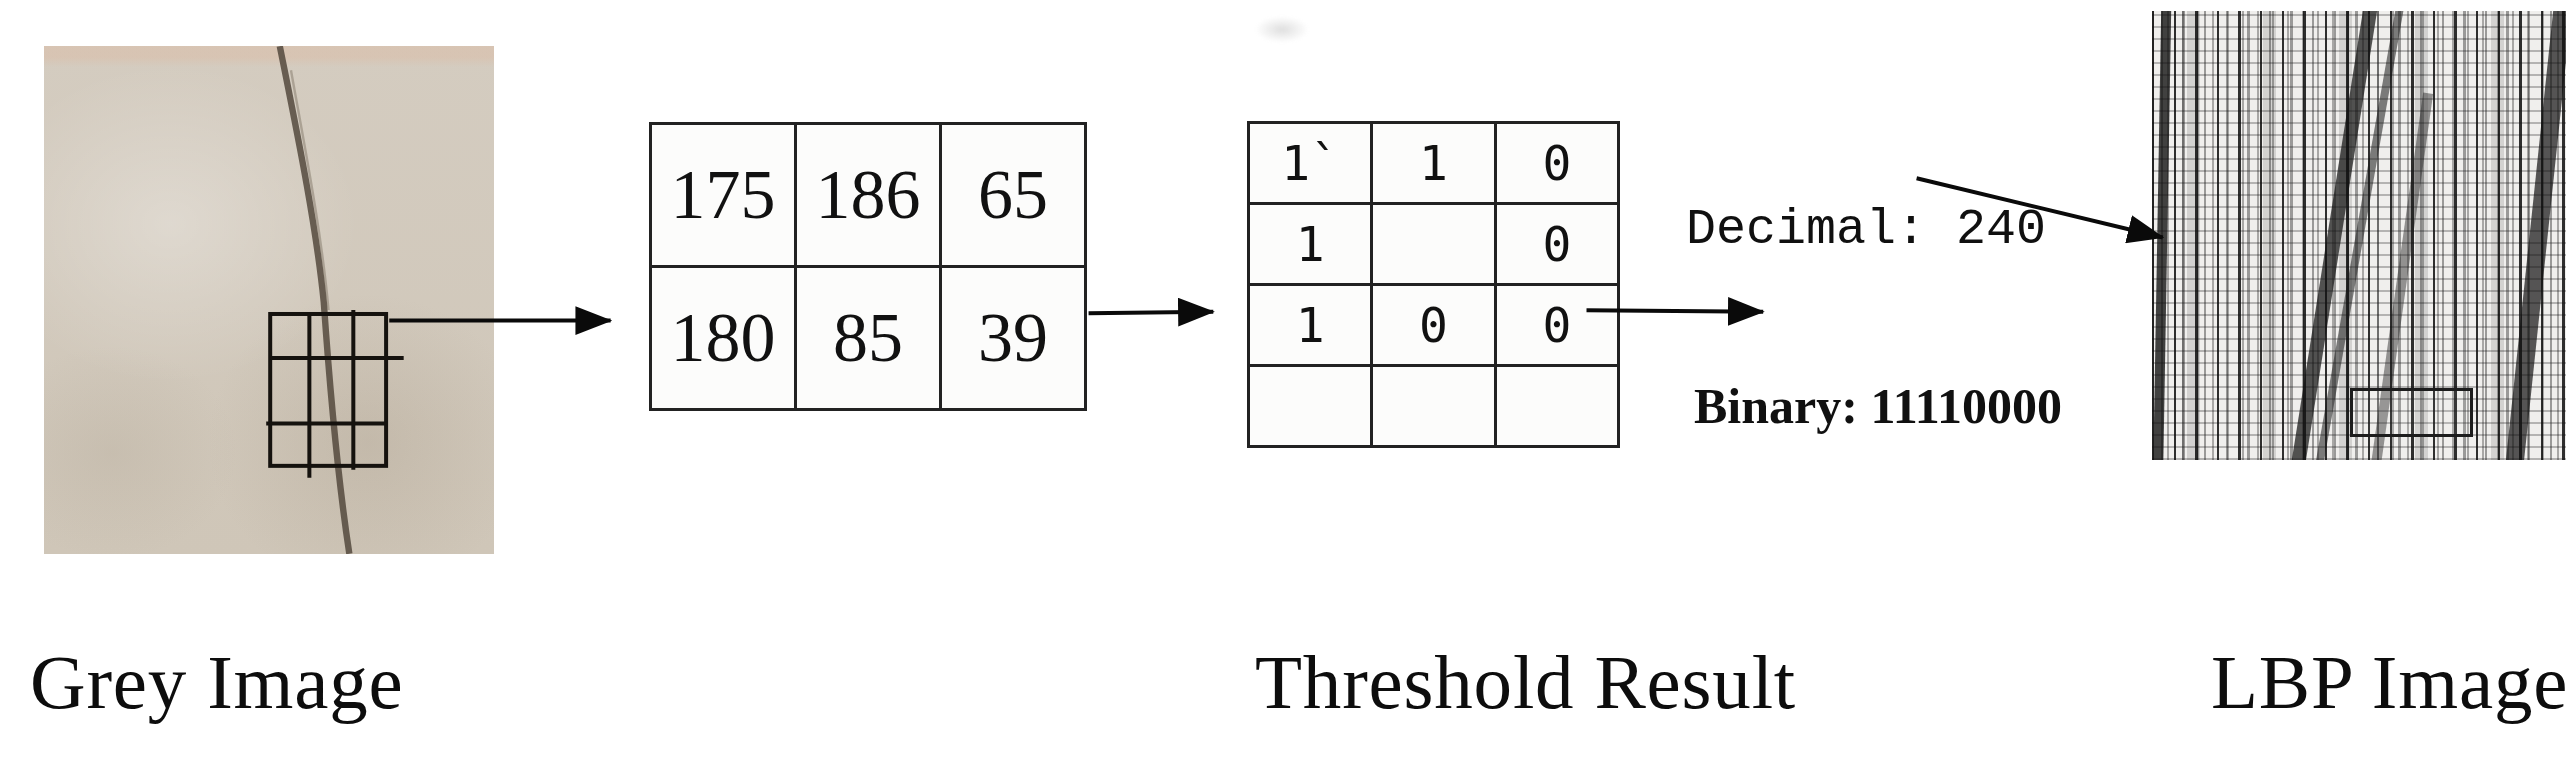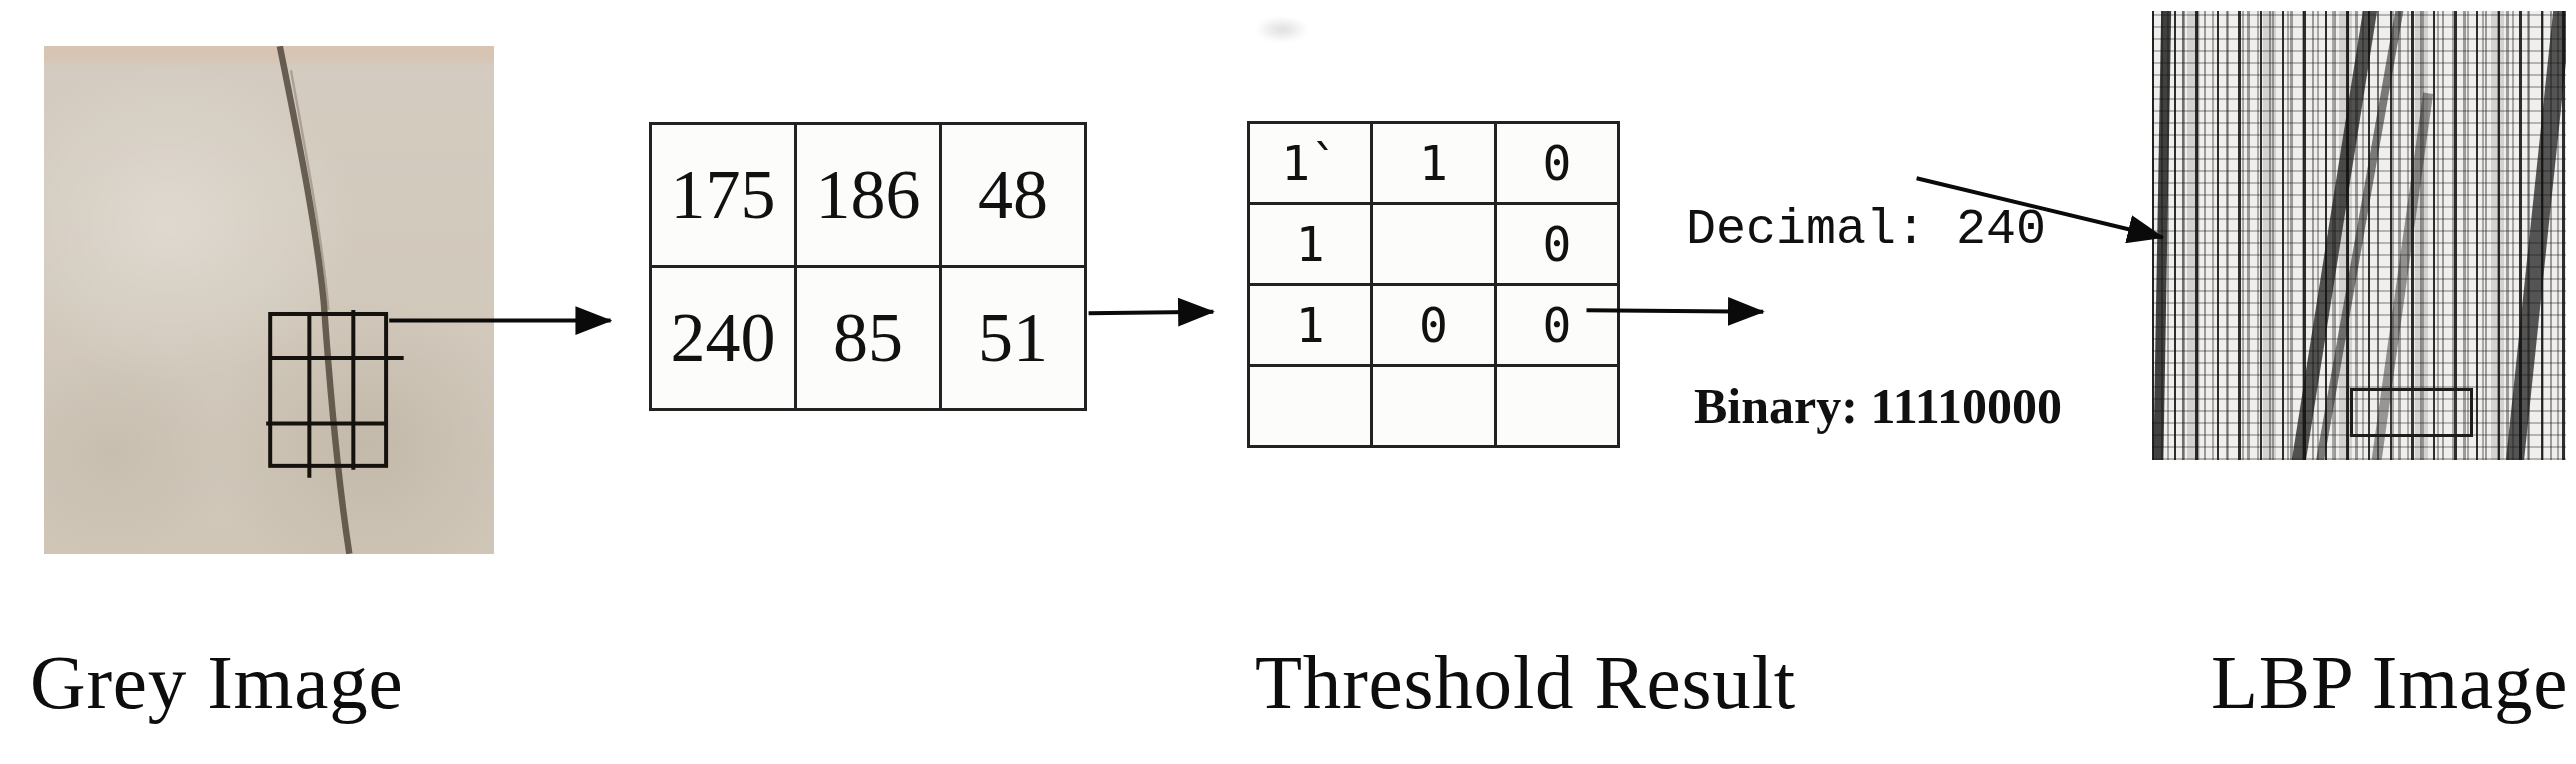--- a/index.html
+++ b/index.html
@@ -81,26 +81,26 @@
         <line x1="278" y1="472" x2="428" y2="472"></line>
       </g>
     </svg>
   </div>
 
   <table class="cellgrid" id="window-table">
     <tbody>
         <tr>
       <td>175</td>
       <td>186</td>
-      <td>48</td>
+      <td>65</td>
     </tr>
     <tr>
-      <td>240</td>
+      <td>180</td>
       <td>85</td>
-      <td>51</td>
+      <td>39</td>
     </tr>
   </tbody>
     </table>
 
   <table class="cellgrid" id="threshold-table">
     <tbody>
         <tr>
       <td>1`</td>
       <td>1</td>
       <td>0</td>

